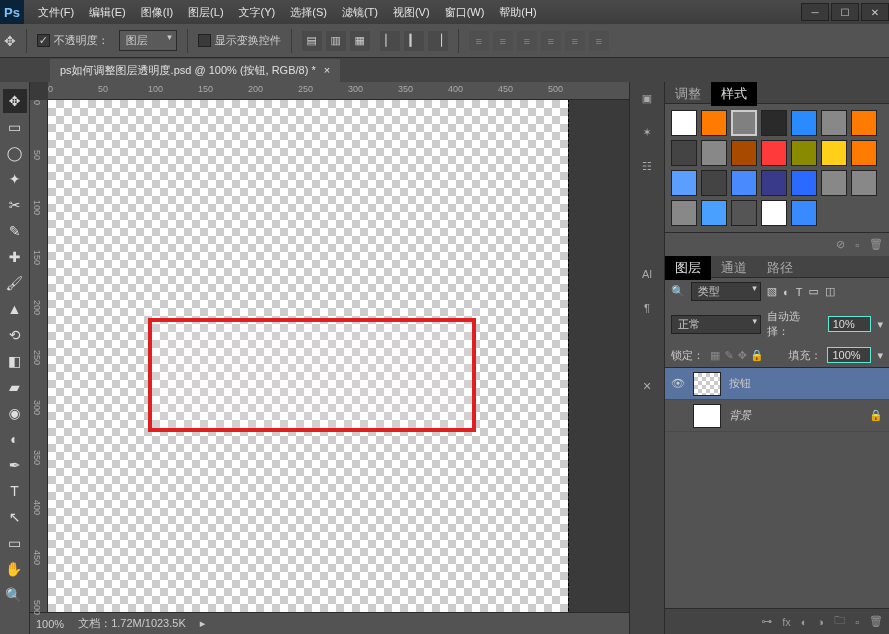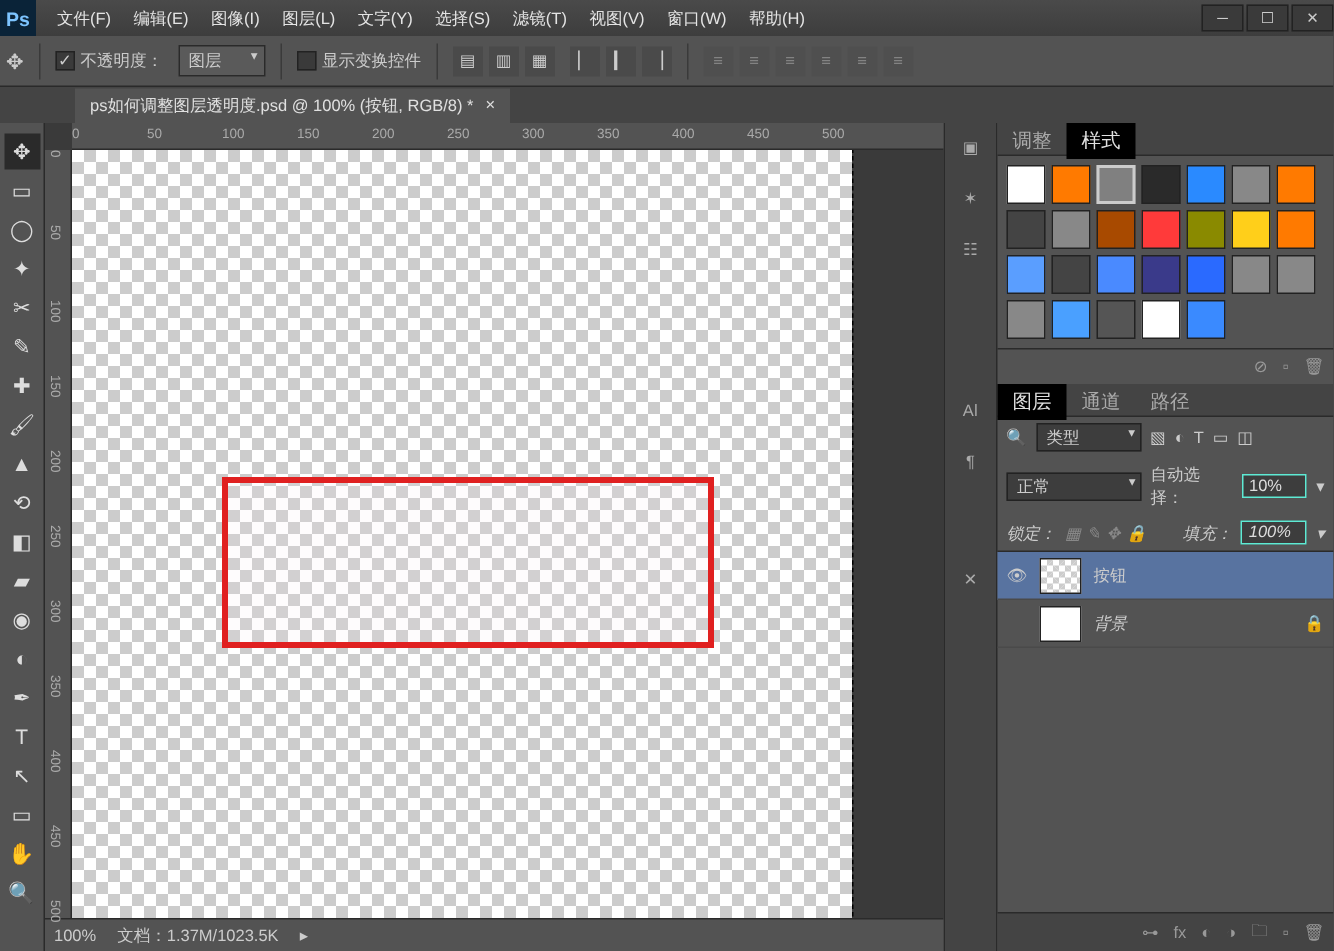--- a/index.html
+++ b/index.html
@@ -41,21 +41,21 @@
 .right-panels { width: 225px; background: #535353; display: flex; flex-direction: column; border-left: 1px solid #2a2a2a; }
 .panel-tabs { height: 22px; background: #444; display: flex; align-items: flex-start; font-size: 13px; border-bottom: 1px solid #2a2a2a; }
 .panel-tab { padding: 3px 10px; color: #aaa; }
 .panel-tab.active { background: #000000; color: #e0e0e0; }
 .styles-panel { padding: 6px; display: flex; flex-wrap: wrap; gap: 4px; }
 .swatch { width: 26px; height: 26px; border: 1px solid #222; }
 .swatch.sel { border: 2px solid #ccc; }
 .panel-footer { height: 24px; border-top: 1px solid #2a2a2a; display: flex; align-items: center; justify-content: flex-end; padding: 0 6px; gap: 10px; color: #999; }
 .layers-panel { flex: 1; display: flex; flex-direction: column; }
 .layer-opts { padding: 4px 6px; display: flex; align-items: center; gap: 6px; }
-.layer-opts2 { padding: 4px 6px; display: flex; align-items: center; gap: 6px; border-bottom: 1px solid #2a2a2a; font-style: italic; }
+.layer-opts2 { padding: 4px 6px; display: flex; align-items: center; gap: 6px; border-bottom: 1px solid #2a2a2a; }
 .layer-row { height: 32px; display: flex; align-items: center; padding: 0 6px; gap: 8px; border-bottom: 1px solid #4a4a4a; }
 .layer-row.active { background: #5873a0; }
 .eye { width: 14px; }
 .layer-thumb { width: 28px; height: 24px; border: 1px solid #222;
   background-image: linear-gradient(45deg,#ccc 25%,transparent 25%),linear-gradient(-45deg,#ccc 25%,transparent 25%),linear-gradient(45deg,transparent 75%,#ccc 75%),linear-gradient(-45deg,transparent 75%,#ccc 75%);
   background-size: 8px 8px; background-position: 0 0,0 4px,4px -4px,-4px 0; background-color: #fff; }
 .layer-thumb.white { background: #fff; }
 .layers-footer { height: 26px; border-top: 1px solid #2a2a2a; display: flex; align-items: center; justify-content: flex-end; padding: 0 6px; gap: 10px; color: #999; background: #444; }
 .small-dropdown { background: #3d3d3d; border: 1px solid #222; padding: 1px 16px 1px 6px; min-width: 70px; font-size: 11px; position: relative; }
 .small-dropdown::after { content: "▾"; position: absolute; right: 3px; top: 0; font-size: 9px; }
@@ -181,21 +181,21 @@
         <span style="top: 450px;">450</span>
         <span style="top: 500px;">500</span>
       </div>
     <div class="canvas-wrap">
       <div class="canvas-bg">
         <div class="red-rect"></div>
       </div>
     </div>
     <div class="status-bar">
       <span>100%</span>
-      <span>文档：1.37M/1023.5K</span>
+      <span>文档：1.72M/1023.5K</span>
       <span>▸</span>
     </div>
   </div>
 
   <div class="mid-col">
     <div class="mid-icon">▣</div>
     <div class="mid-icon">✶</div>
     <div class="mid-icon">☷</div>
     <div style="height:60px"></div>
     <div class="mid-icon">Aǀ</div>

